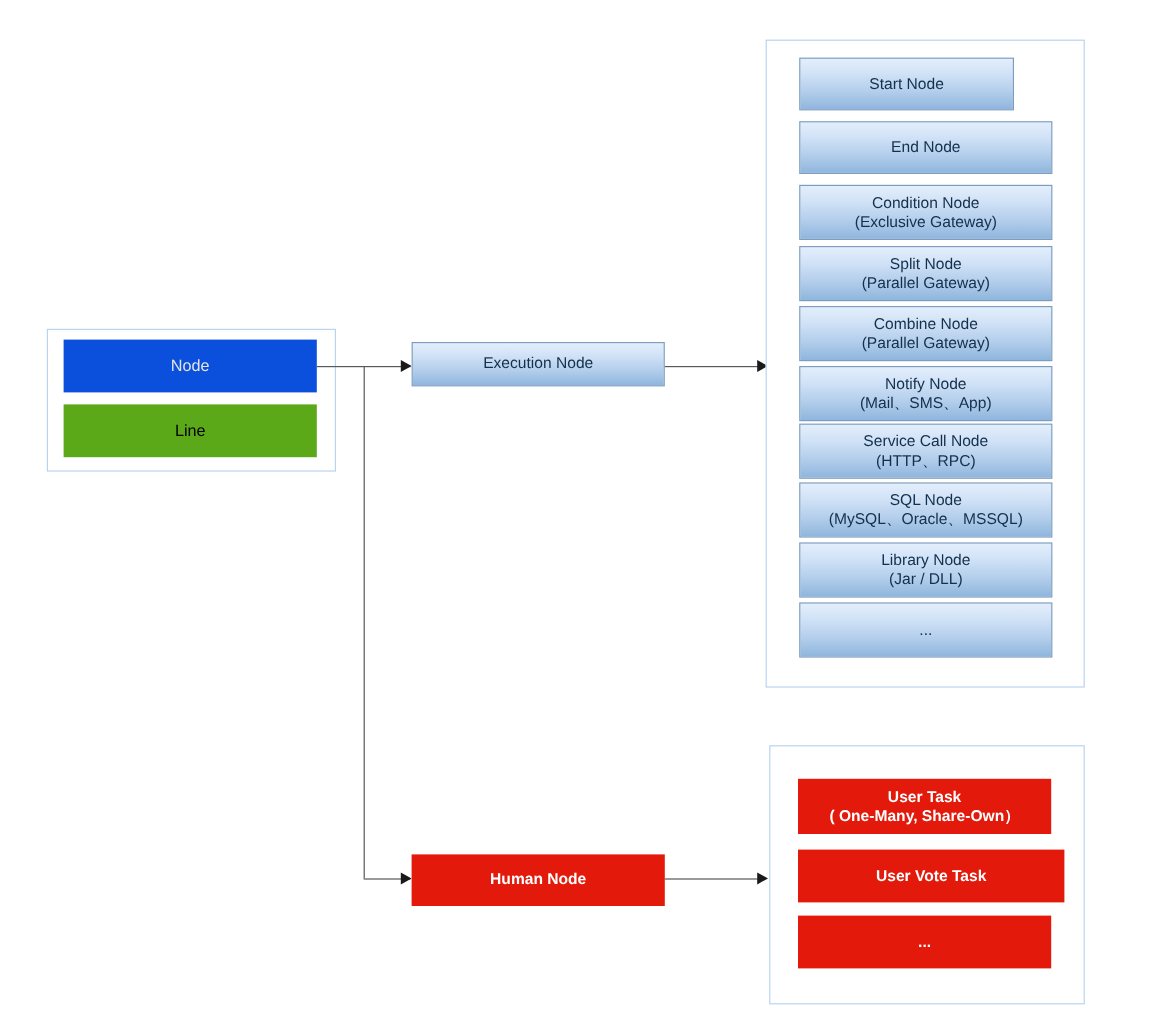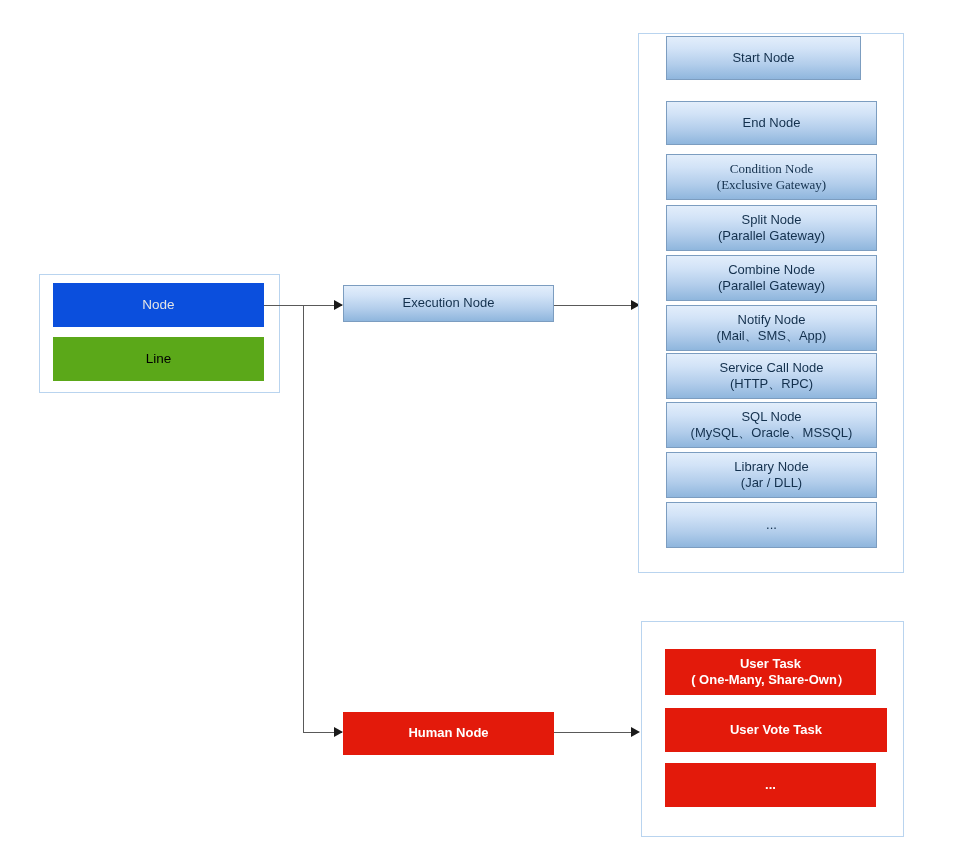--- a/index.html
+++ b/index.html
@@ -127,33 +127,33 @@
 
   <div class="node-box style-red" style="left:343px; top:712px; width:211px; height:43px;">
     <span class="label-line">Human Node</span>
   </div>
 
   <div class="conn-h" style="left:554px; top:732px; width:80px;"></div>
   <div class="arrow-head" style="left:631px; top:727px;"></div>
 
   <div class="group-panel" style="left:638px; top:33px; width:266px; height:540px;"></div>
 
-  <div class="node-box style-gradient" style="left:666px; top:36px; width:195px; height:44px;">
+  <div class="node-box style-gradient" style="left:666px; top:48px; width:179px; height:44px;">
     <span>
       <span class="label-line">Start Node</span>
     </span>
   </div>
 
   <div class="node-box style-gradient" style="left:666px; top:101px; width:211px; height:44px;">
     <span>
       <span class="label-line">End Node</span>
     </span>
   </div>
 
-  <div class="node-box style-gradient" style="left:666px; top:154px; width:211px; height:46px;font-family:Liberation Serif, serif;">
+  <div class="node-box style-gradient" style="left:666px; top:154px; width:211px; height:46px;">
     <span>
       <span class="label-line">Condition Node</span>
       <span class="label-line">(Exclusive Gateway)</span>
     </span>
   </div>
 
   <div class="node-box style-gradient" style="left:666px; top:205px; width:211px; height:46px;">
     <span>
       <span class="label-line">Split Node</span>
       <span class="label-line">(Parallel Gateway)</span>

